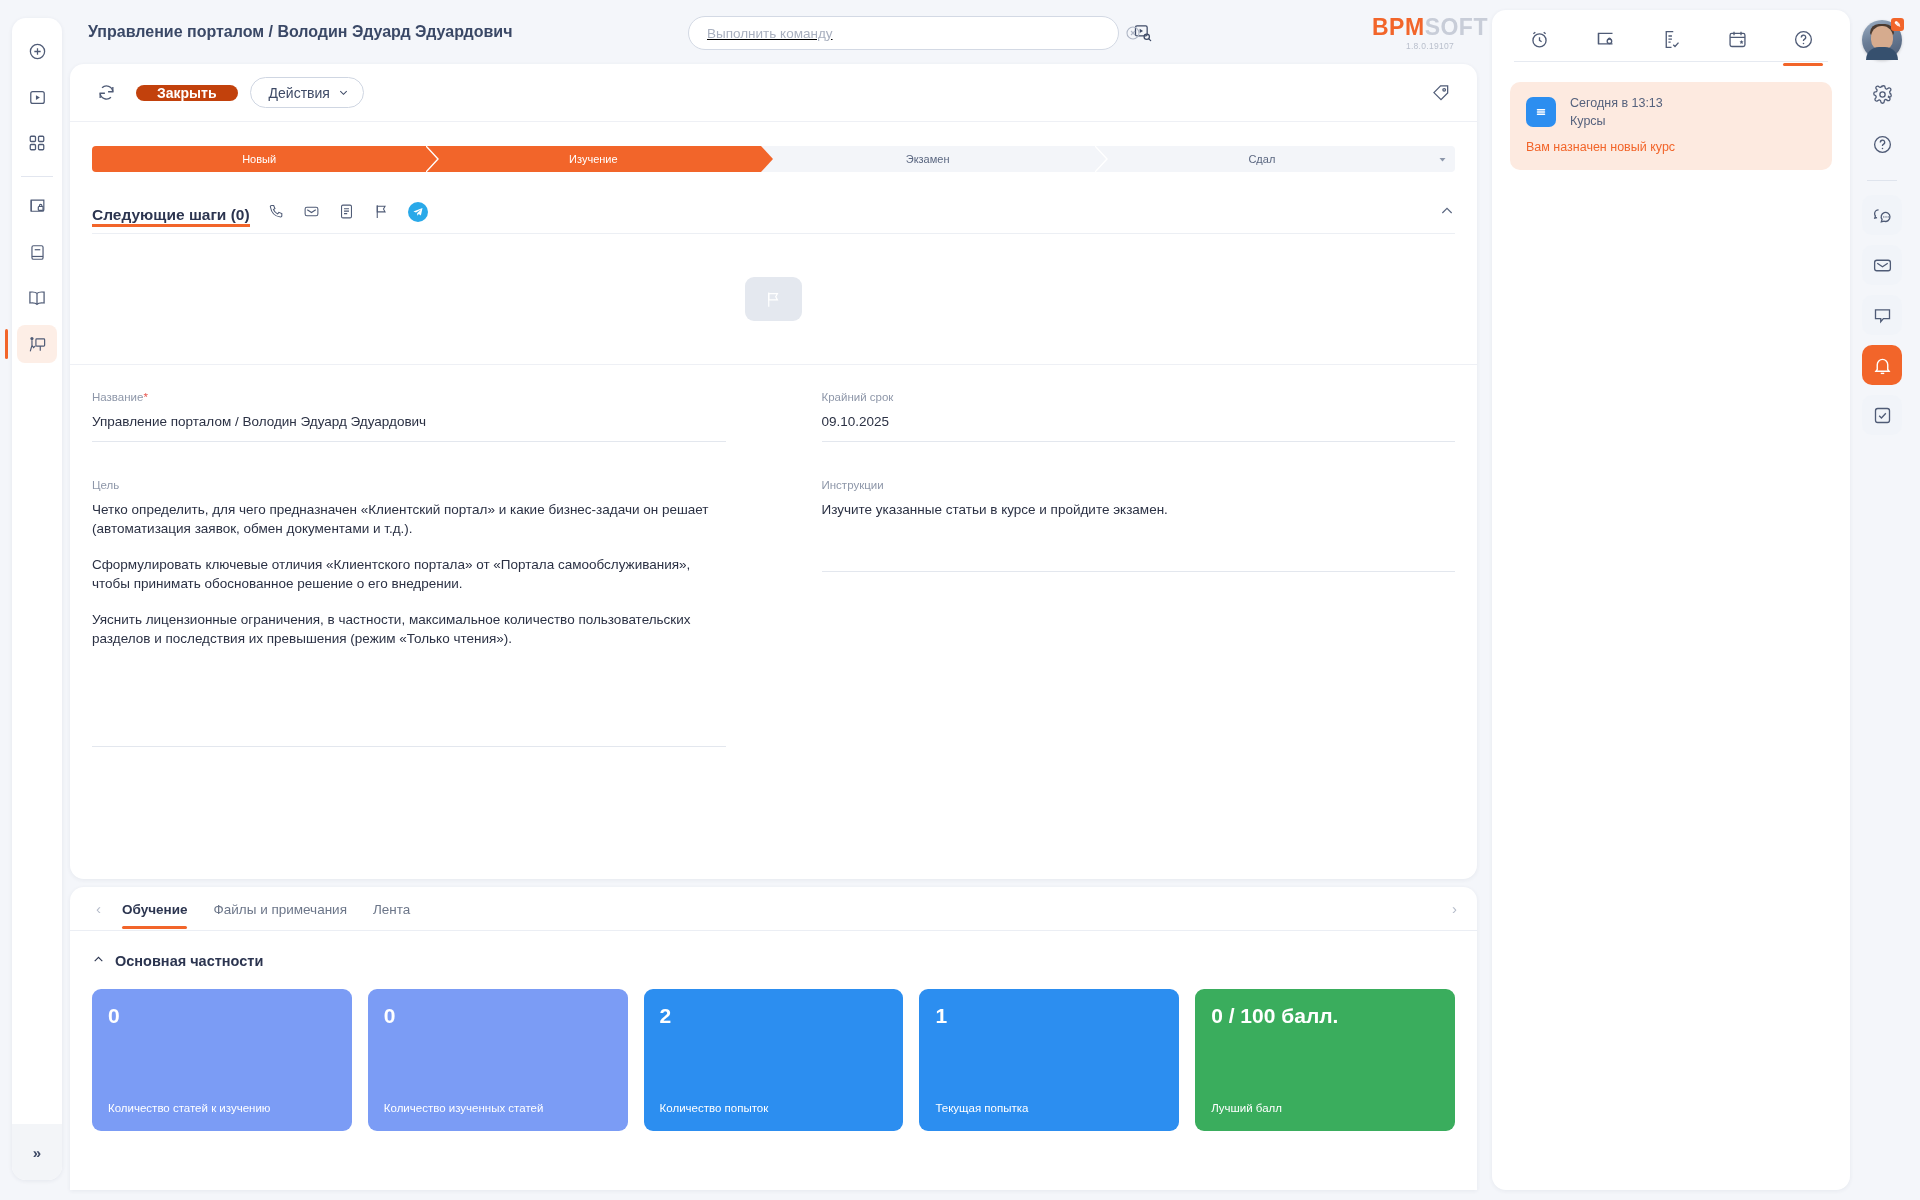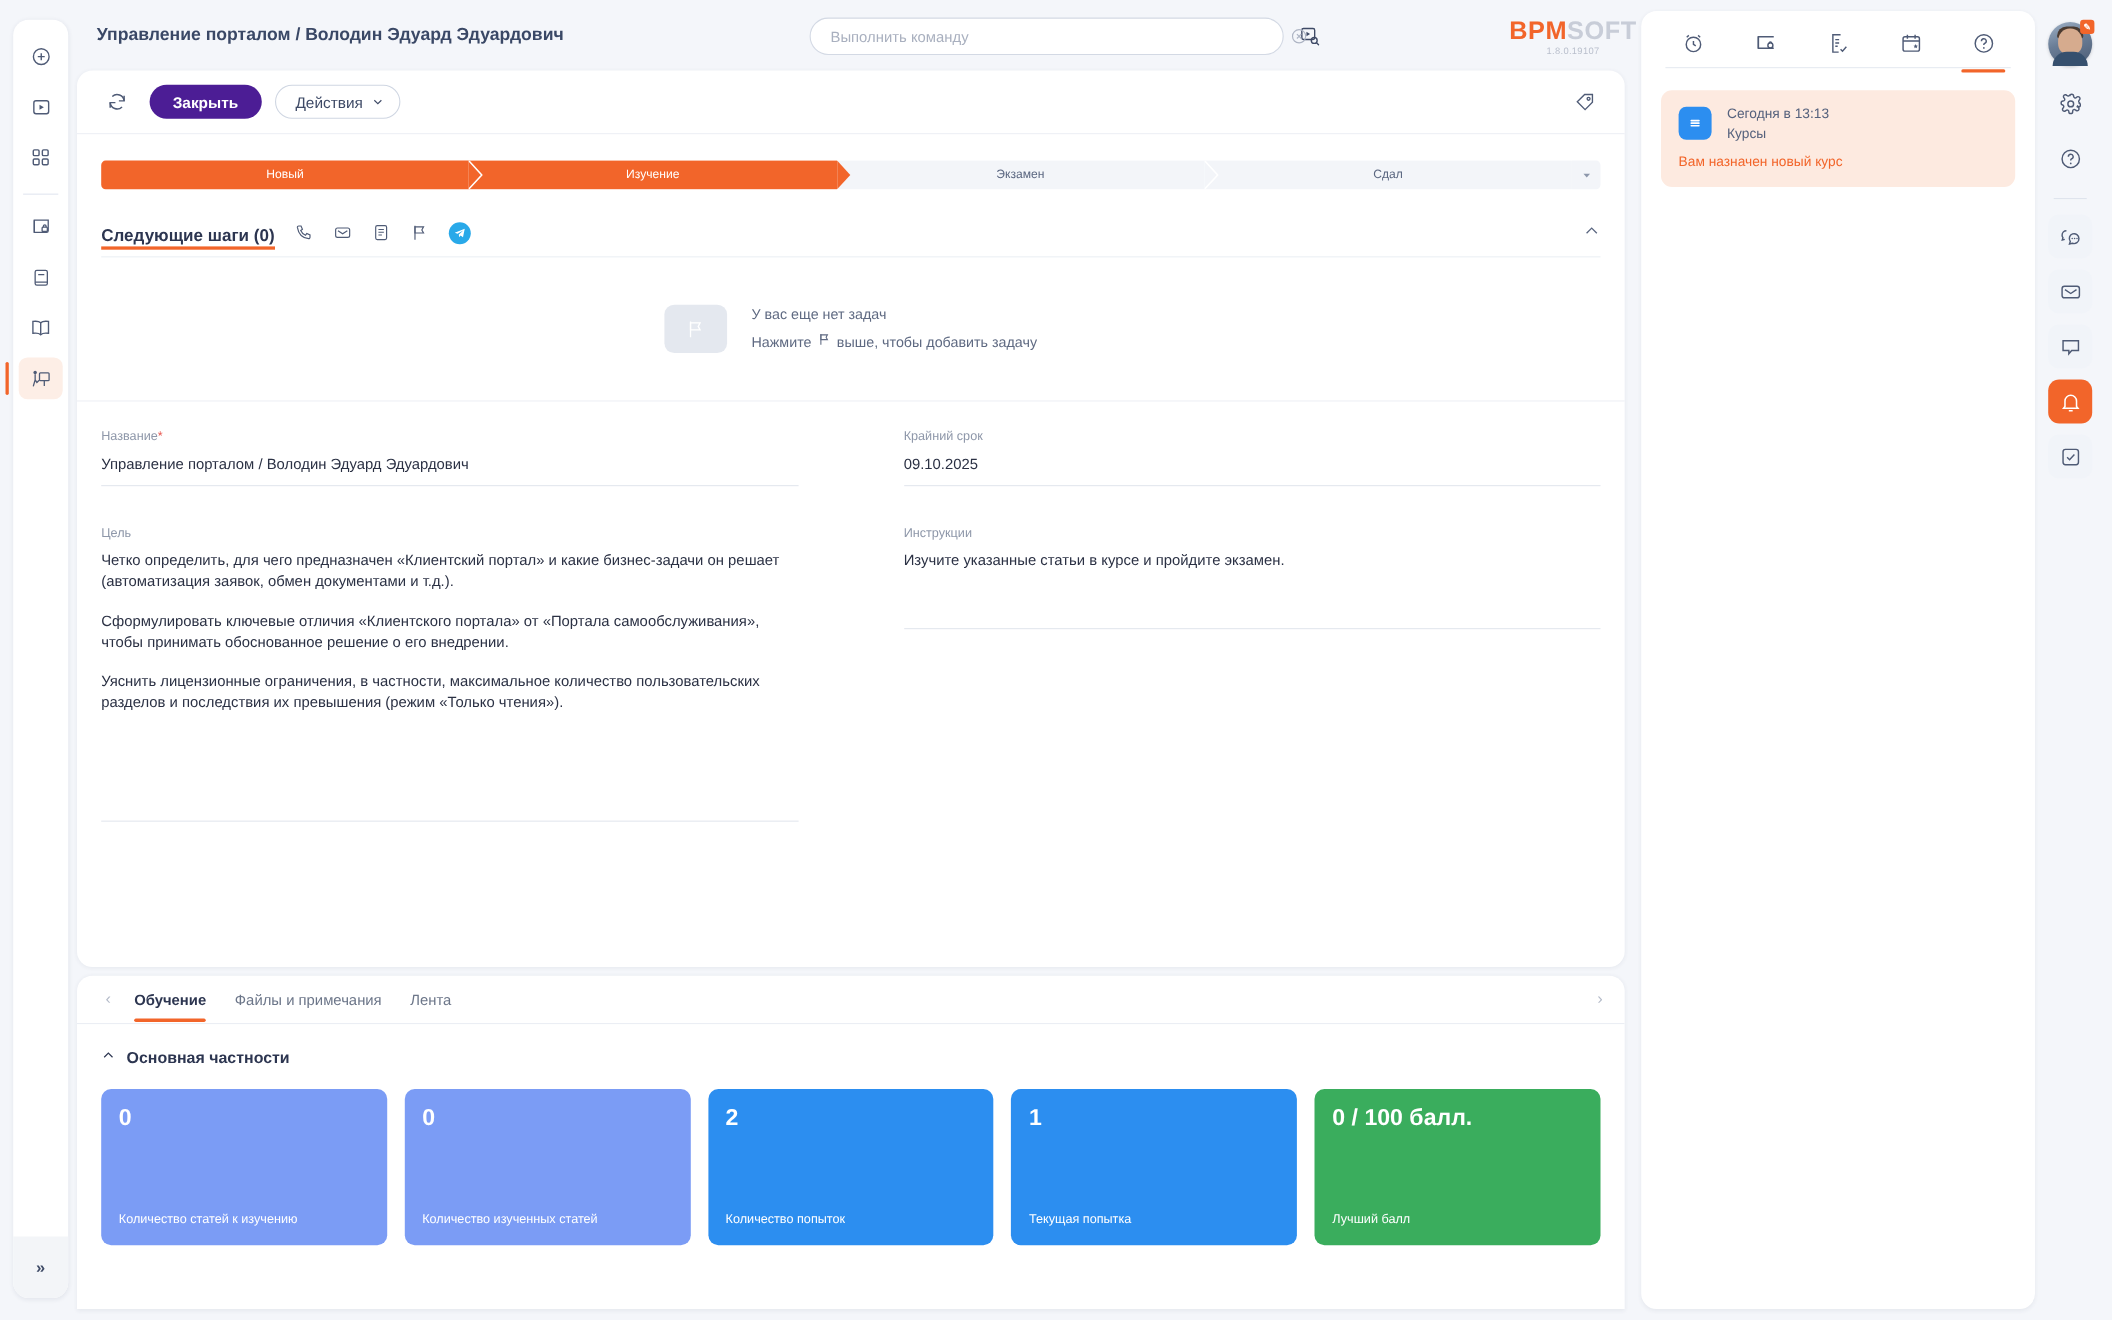--- a/index.html
+++ b/index.html
@@ -84,23 +84,23 @@
   
   .topbar {
     position: absolute; left: 70px; top: 0; right: 70px; height: 64px;
     display: flex; align-items: center;
   }
   .page-title {
     font-size: 16px; font-weight: bold; color: #3a4866;
     margin-left: 18px; white-space: nowrap;
   }
   .cmdwrap {
-    position: absolute; left: 736px; top: 16px;
+    position: absolute; left: 688px; top: 16px;
     width: 465px; height: 34px;
-    display: flex; align-items: center;
+    display: flex; align-items: center; text-decoration: underline;
   }
   .cmdline {
     flex: 1; height: 34px; border: 1px solid #d3d9e4; border-radius: 18px;
     background: #fff; padding: 0 36px 0 18px; font-size: 13.5px; color: #333;
     font-family: "Liberation Sans", sans-serif; outline: none;
   }
   .cmdline::placeholder { color: #a9b0bf; }
   .clear-ico {
     position: absolute; right: 12px; top: 9px; width: 16px; height: 16px;
     color: #aeb5c4; cursor: pointer;
@@ -120,22 +120,22 @@
     width: 1407px; height: 815px;
     background: #fff; border-radius: 14px;
     box-shadow: 0 1px 4px rgba(40,55,90,.07);
   }
   .actions-row {
     height: 58px; display: flex; align-items: center; padding: 0 22px;
     border-bottom: 1px solid #eef0f5; position: relative;
   }
   .refresh-btn { width: 28px; height: 28px; color: #4f5b76; display:flex; align-items:center; justify-content:center; cursor:pointer; }
   .btn-close {
-    margin-left: 16px; background: #4c1d95; color: #fff; border: none;
-    border-radius: 16px; height: 31px; padding: 0 21px;
+    margin-left: 16px; background: #c2410c; color: #fff; border: none;
+    border-radius: 16px; height: 16px; padding: 0 21px;
     font-size: 14px; font-weight: bold; cursor: pointer;
     font-family: "Liberation Sans", sans-serif;
   }
   .btn-actions {
     margin-left: 12px; background: #fff; color: #3e4a66;
     border: 1px solid #cfd6e2; border-radius: 16px; height: 31px;
     padding: 0 14px 0 18px; font-size: 14px; cursor: pointer;
     display: flex; align-items: center; gap: 8px;
     font-family: "Liberation Sans", sans-serif;
   }
@@ -457,33 +457,20 @@
     </div>
   </div>
 
   <div class="empty-tasks">
     <div class="empty-box">
       <svg width="19" height="19" viewBox="0 0 24 24" fill="none" stroke="#ffffff" stroke-width="1.5">
           <path d="M6 3v18"></path>
           <path d="M6 4.5h11l-2.2 4 2.2 4H6z"></path>
         </svg>
     </div>
-    <div class="empty-lines">
-      <div>У вас еще нет задач</div>
-      <div class="l2">
-        <span>Нажмите</span>
-        <span>
-          <svg width="13" height="13" viewBox="0 0 24 24" fill="none" stroke="#5f6a82" stroke-width="1.8">
-              <path d="M6 3v18"></path>
-              <path d="M6 4.5h11l-2.2 4 2.2 4H6z"></path>
-            </svg>
-        </span>
-        <span>выше, чтобы добавить задачу</span>
-      </div>
-    </div>
   </div>
 
   <div class="fields">
     <div class="col">
 
       <div class="field-block">
         <div class="field-label">
           <span>Название</span><span class="req">*</span>
         </div>
         <div class="field-value field-underline">Управление порталом / Володин Эдуард Эдуардович</div>

